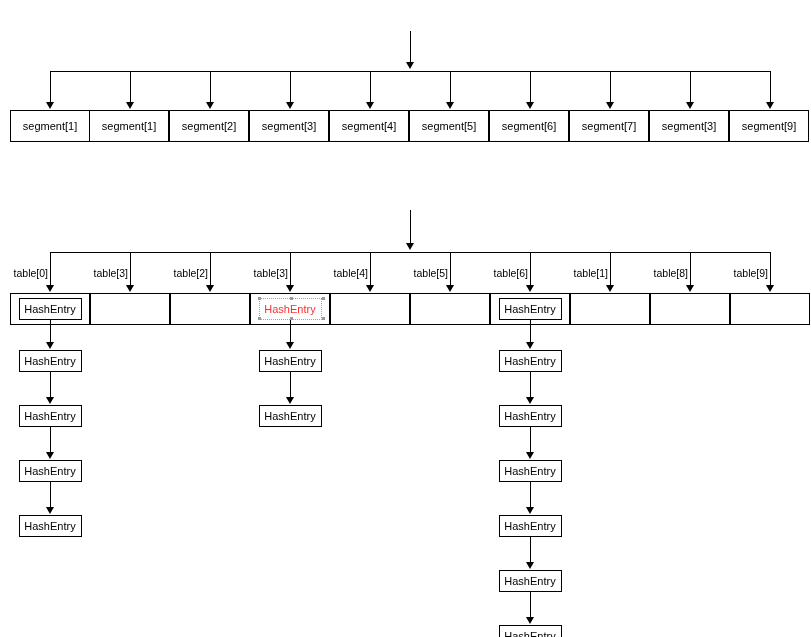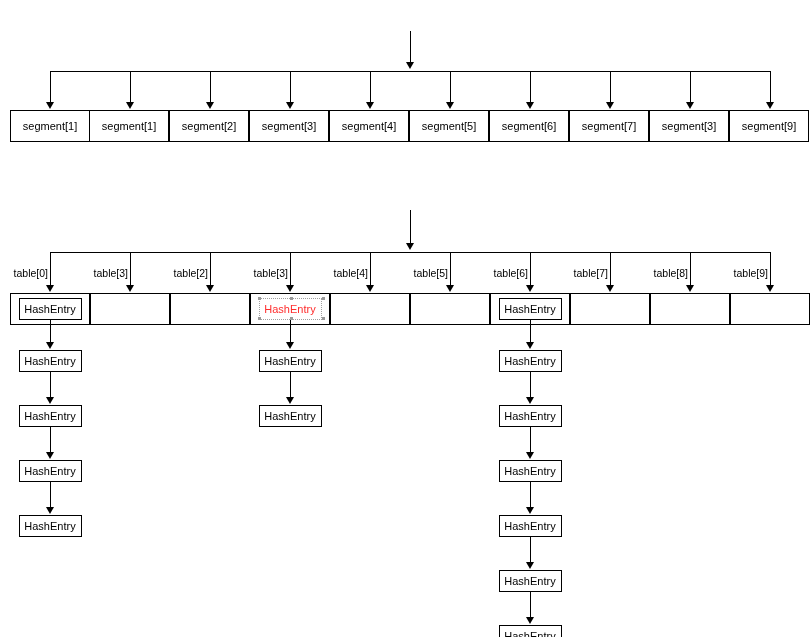--- a/index.html
+++ b/index.html
@@ -202,21 +202,21 @@
       <div class="arrowhead" style="left: 766px; top: 285px;"></div>
     </div>
   <div id="table-labels">
       <div class="axis-label" style="left: 4px; top: 267px; width: 44px;">table[0]</div>
       <div class="axis-label" style="left: 84px; top: 267px; width: 44px;">table[3]</div>
       <div class="axis-label" style="left: 164px; top: 267px; width: 44px;">table[2]</div>
       <div class="axis-label" style="left: 244px; top: 267px; width: 44px;">table[3]</div>
       <div class="axis-label" style="left: 324px; top: 267px; width: 44px;">table[4]</div>
       <div class="axis-label" style="left: 404px; top: 267px; width: 44px;">table[5]</div>
       <div class="axis-label" style="left: 484px; top: 267px; width: 44px;">table[6]</div>
-      <div class="axis-label" style="left: 564px; top: 267px; width: 44px;">table[7]</div>
+      <div class="axis-label" style="left: 564px; top: 267px; width: 44px;">table[1]</div>
       <div class="axis-label" style="left: 644px; top: 267px; width: 44px;">table[8]</div>
       <div class="axis-label" style="left: 724px; top: 267px; width: 44px;">table[9]</div>
     </div>
 
   <div id="table-row">
       <div class="cell" style="left: 10px; top: 293px; width: 80px; height: 32px;"></div>
       <div class="cell" style="left: 90px; top: 293px; width: 80px; height: 32px;"></div>
       <div class="cell" style="left: 170px; top: 293px; width: 80px; height: 32px;"></div>
       <div class="cell" style="left: 250px; top: 293px; width: 80px; height: 32px;"></div>
       <div class="cell" style="left: 330px; top: 293px; width: 80px; height: 32px;"></div>

